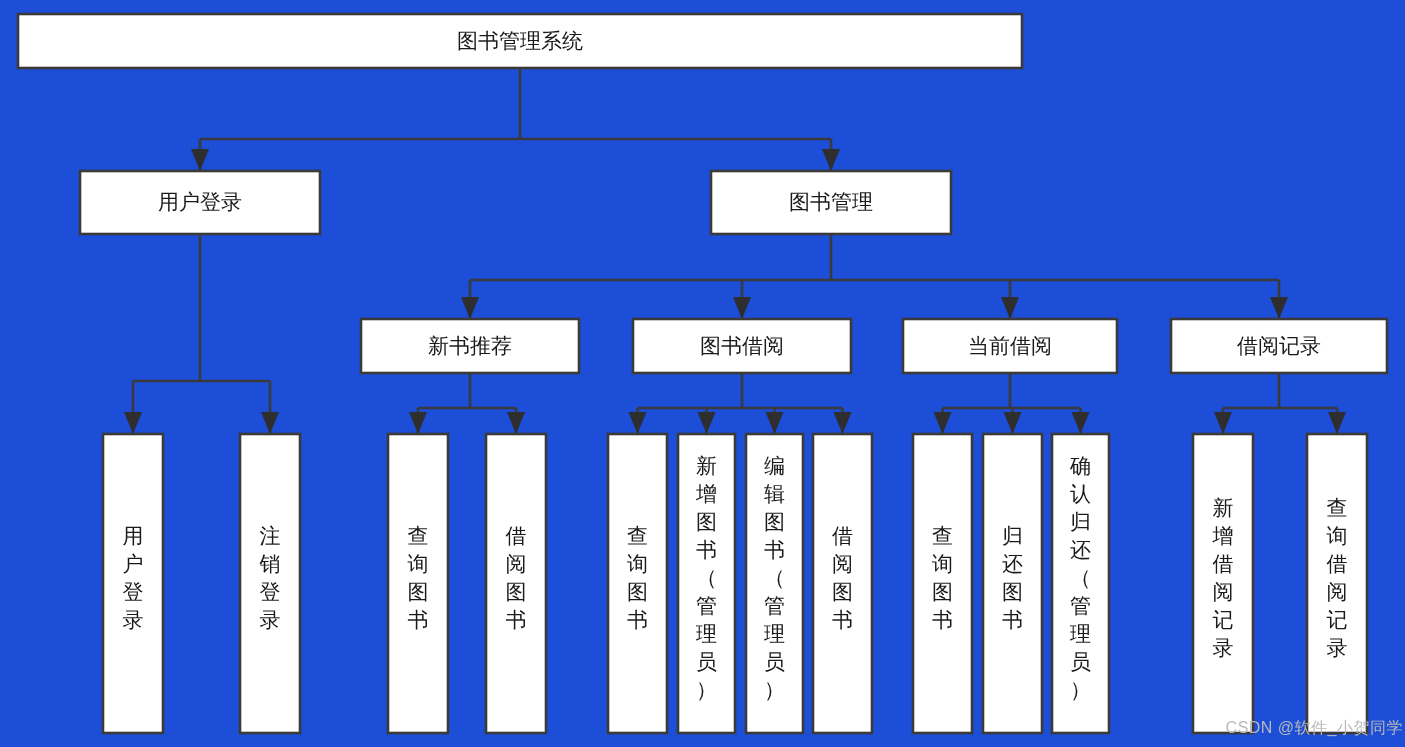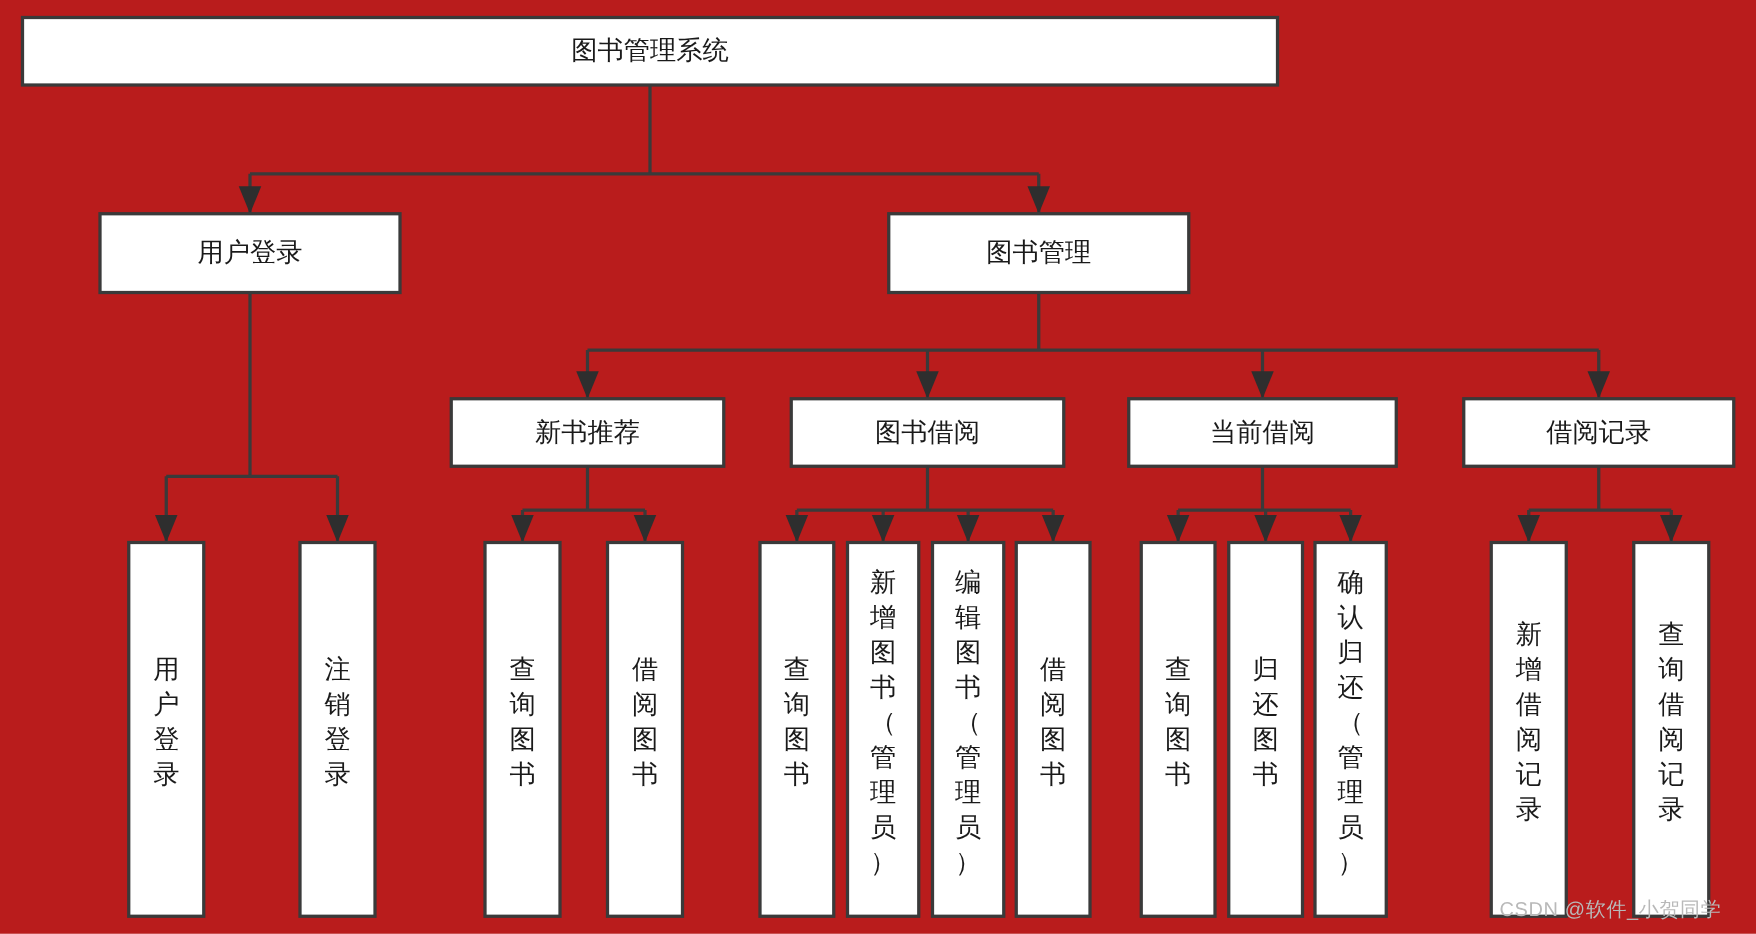--- a/index.html
+++ b/index.html
@@ -10,21 +10,21 @@
   body {
     width: 1405px;
     height: 747px;
     font-family: "Liberation Sans", "DejaVu Sans", sans-serif;
     overflow: hidden;
   }
   #diagram-root {
     position: relative;
     width: 1405px;
     height: 747px;
-    background: #b91c1c;
+    background: #1d4ed8;
   }
   svg.diagram-canvas {
     position: absolute;
     top: 0;
     left: 0;
     width: 1405px;
     height: 747px;
     display: block;
   }
   .node-box {
@@ -50,21 +50,21 @@
     dominant-baseline: middle;
   }
   .node-label-vertical {
     fill: #1a1a1a;
     font-family: "Liberation Sans", "DejaVu Sans", sans-serif;
     font-size: 21px;
     text-anchor: middle;
   }
   .watermark-text {
     position: absolute;
-    right: 28px;
+    right: 2px;
     bottom: 8px;
     font-family: "Liberation Sans", "DejaVu Sans", sans-serif;
     font-size: 16px;
     color: #b9b9b9;
     white-space: nowrap;
     letter-spacing: 0.5px;
     pointer-events: none;
   }
 </style>
 </head>

